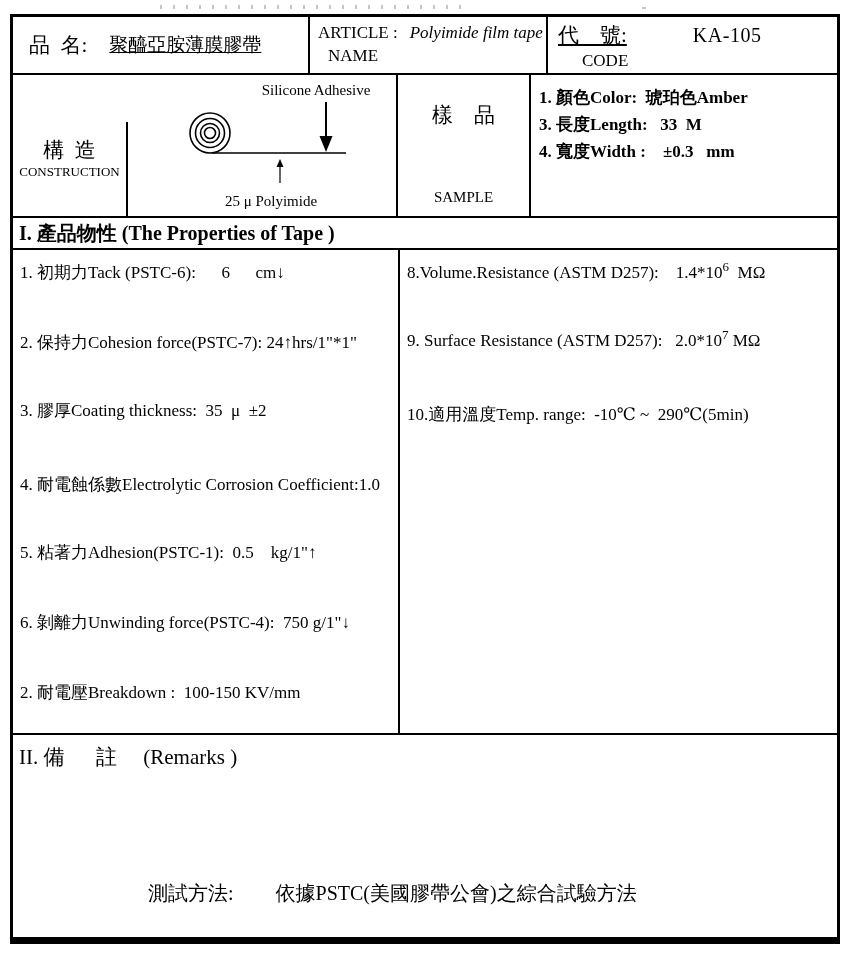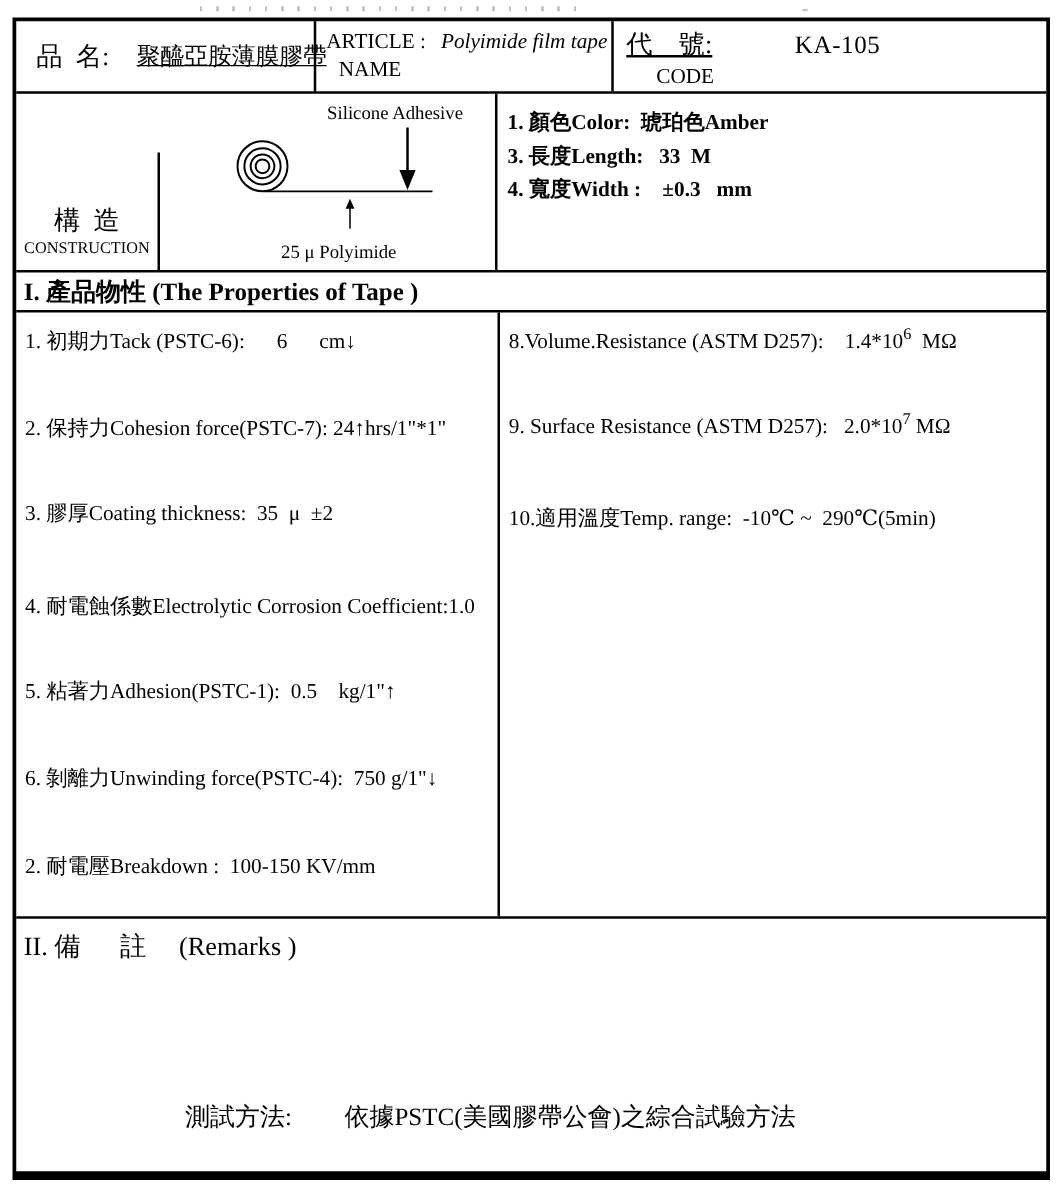--- a/index.html
+++ b/index.html
@@ -15,35 +15,35 @@
   .sheet{position:absolute;left:10px;top:14px;width:830px;height:930px;
     box-sizing:border-box;border:3px solid #000;border-bottom-width:7px;
     display:flex;flex-direction:column;}
 
   .row{display:flex;flex-direction:row;}
   .bb{border-bottom:2px solid #000;}
   .br{border-right:2px solid #000;}
 
   
   .r1{height:56px;}
-  .c1a{width:240px;display:flex;align-items:center;padding-left:16px;box-sizing:border-box;}
+  .c1a{width:297px;display:flex;align-items:center;padding-left:16px;box-sizing:border-box;}
   .c1a .lbl{font-size:21px;white-space:pre;}
   .c1a .val{font-size:19px;margin-left:22px;white-space:pre;text-decoration:underline;}
   .c1b{width:238px;padding:6px 0 0 8px;box-sizing:border-box;font-size:17px;}
   .c1b .line2{margin-left:10px;margin-top:3px;}
   .c1b .artval{margin-left:12px;font-style:italic;}
   .c1c{flex:1;padding:4px 0 0 10px;box-sizing:border-box;}
   .c1c .lbl{font-size:21px;white-space:pre;text-decoration:underline;}
   .c1c .val{font-size:20px;margin-left:66px;letter-spacing:.5px;}
   .c1c .line2{font-size:17px;margin-left:24px;margin-top:2px;}
 
   
   .r2{height:141px;}
   .c2a{width:115px;display:flex;flex-direction:column;align-items:center;
-       justify-content:flex-end;padding:14px 0 10px;box-sizing:border-box;margin-top:47px;}
+       justify-content:flex-start;padding:14px 0 10px;box-sizing:border-box;margin-top:47px;}
   .c2a .zh{font-size:21px;white-space:pre;}
   .c2a .en{font-size:13px;}
   .c2b{width:268px;position:relative;}
   .c2c{width:133px;display:flex;flex-direction:column;align-items:center;
        justify-content:space-between;padding:26px 0 10px;box-sizing:border-box;}
   .c2c .zh{font-size:21px;white-space:pre;}
   .c2c .en{font-size:15px;}
   .c2d{flex:1;padding:9px 0 0 8px;box-sizing:border-box;font-weight:bold;}
   .c2d .spec{font-size:17px;line-height:27px;white-space:pre;}
 
@@ -111,20 +111,24 @@
         <circle cx="82" cy="58" r="9.5" fill="none" stroke="#000" stroke-width="1.6"></circle>
         <circle cx="82" cy="58" r="5.5" fill="none" stroke="#000" stroke-width="1.6"></circle>
 
         <line x1="84" y1="78" x2="218" y2="78" stroke="#000" stroke-width="1.4"></line>
 
         <line x1="152" y1="108" x2="152" y2="90" stroke="#000" stroke-width="1.2"></line>
         <polygon points="148.5,92 155.5,92 152,84" fill="#000"></polygon>
         <text x="143" y="131" font-size="15" text-anchor="middle">25 μ   Polyimide</text>
       </svg>
     </div>
+    <div class="c2c br">
+      <span class="zh">樣    品</span>
+      <span class="en">SAMPLE</span>
+    </div>
     <div class="c2d">
       <div class="spec">1. 顏色Color:  琥珀色Amber</div>
       <div class="spec">3. 長度Length:   33  M</div>
       <div class="spec">4. 寬度Width :    ±0.3   mm</div>
     </div>
   </div>
 
   <div class="r3 bb">
     <span class="title">I. 產品物性 (The Properties of Tape )</span>
   </div>

